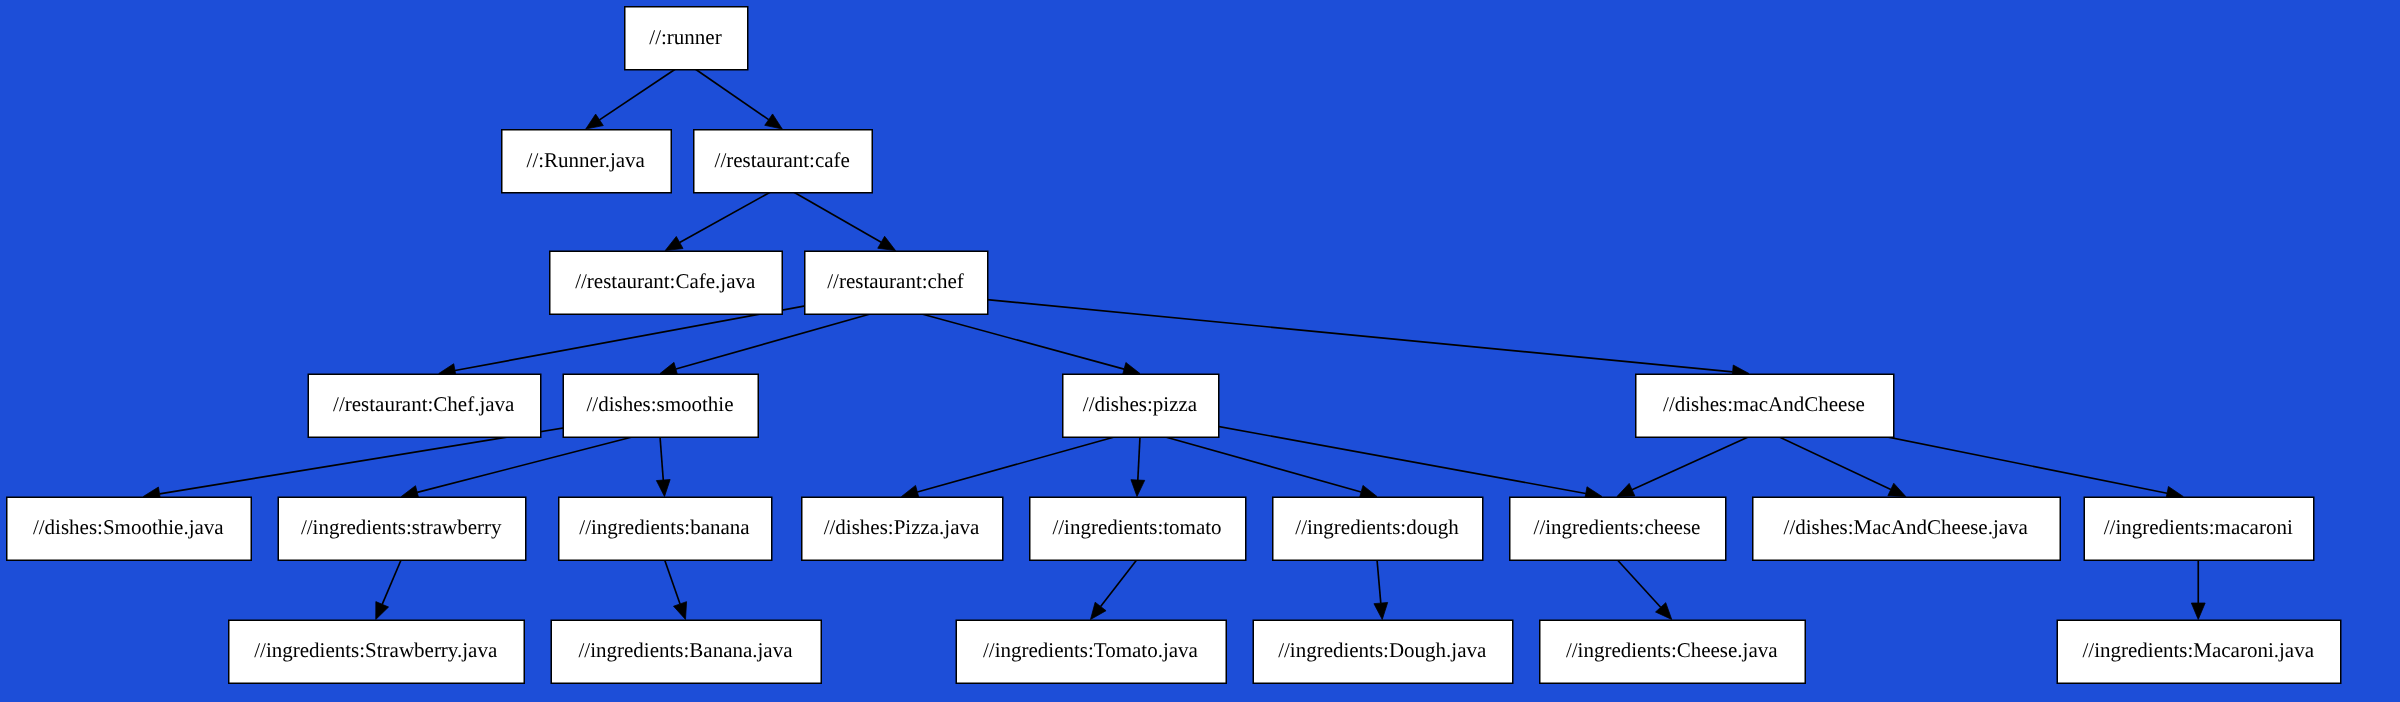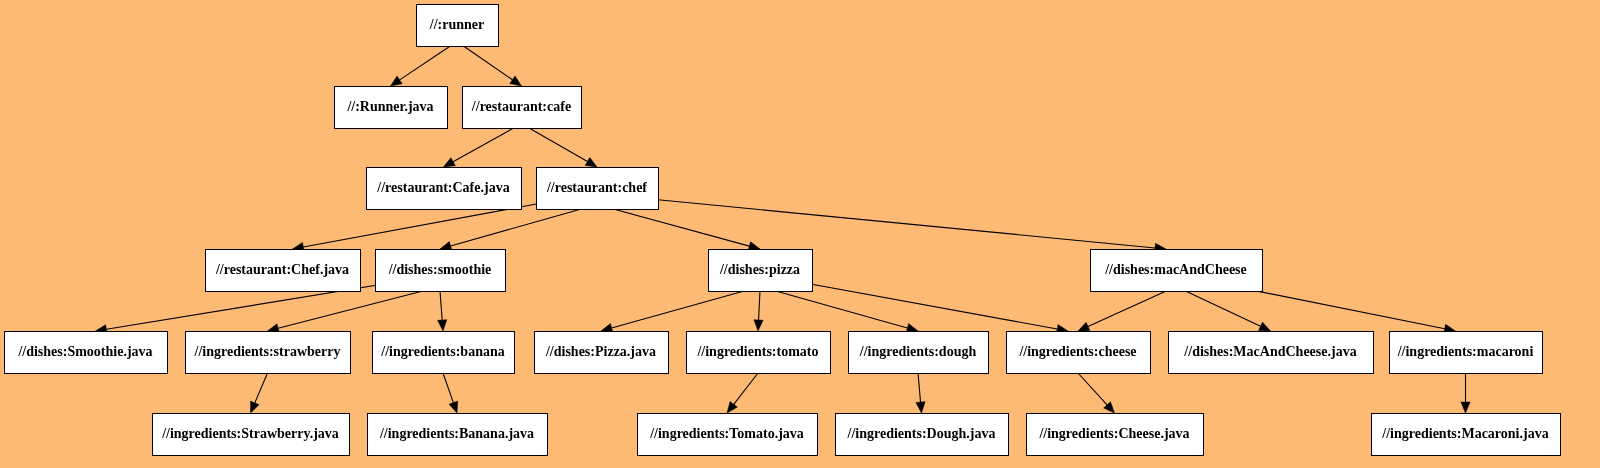--- a/index.html
+++ b/index.html
@@ -4,24 +4,23 @@
 <style>
   html, body {
     margin: 0;
     padding: 0;
     background: #ffffff;
   }
   #canvas {
     position: relative;
     width: 1600px;
     height: 468px;
-    background: #fdba74;
+    background: #1d4ed8;
     font-family: "Liberation Serif", "DejaVu Serif", serif;
     overflow: hidden;
-    font-weight: bold;
   }
   #graph-svg {
     position: absolute;
     left: 0;
     top: 0;
     width: 1600px;
     height: 468px;
   }
   .node-box {
     fill: #ffffff;

